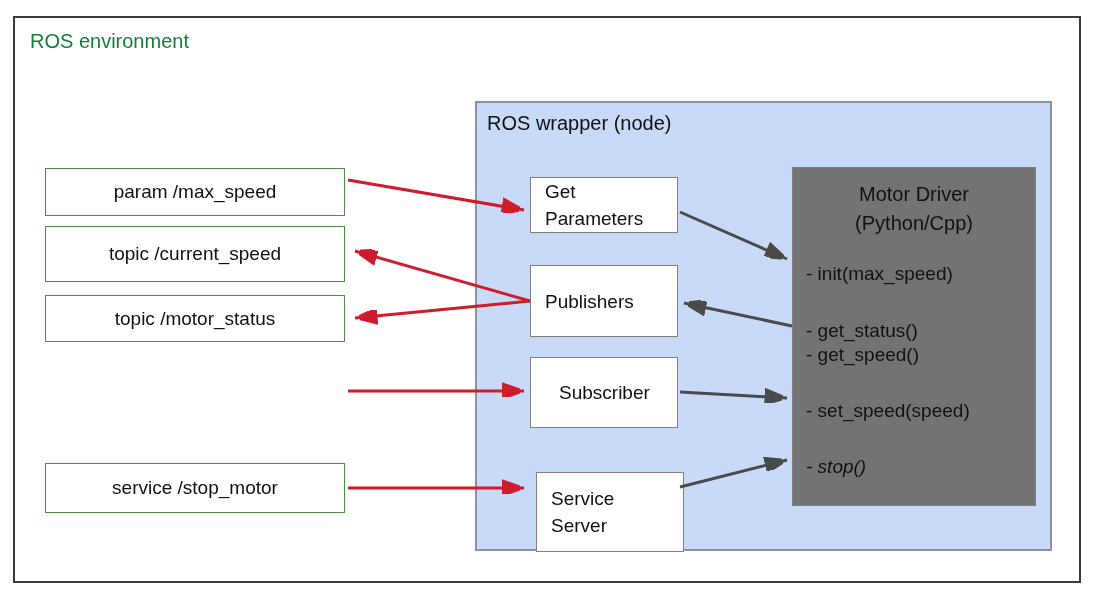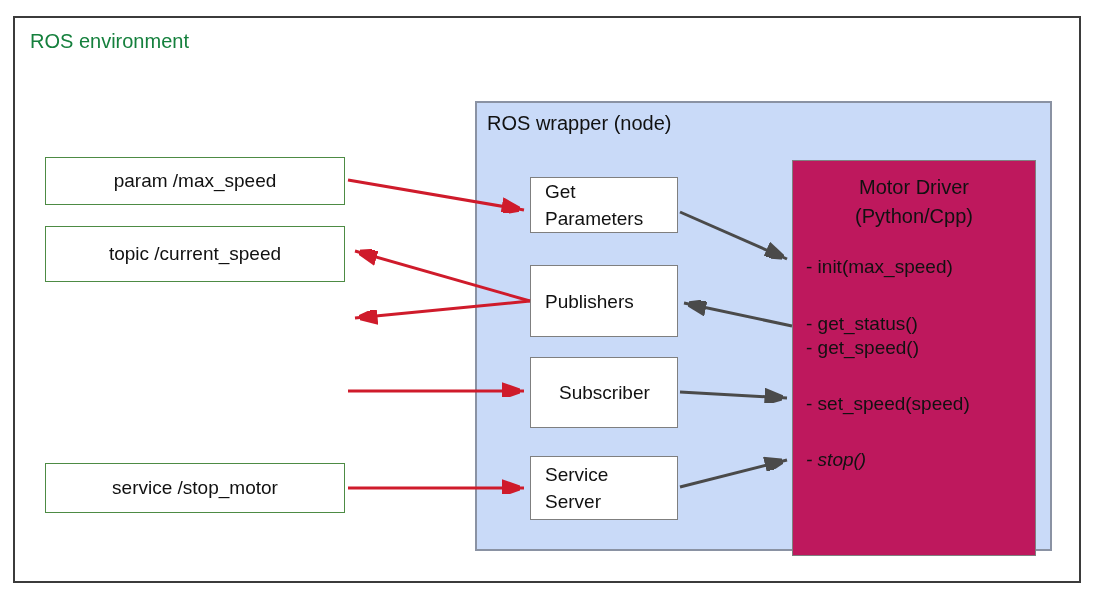--- a/index.html
+++ b/index.html
@@ -13,45 +13,45 @@
     border:2px solid #3b3b3b;background:#ffffff;
   }
   .env-label{
     position:absolute;left:30px;top:30px;font-size:20px;color:#15803d;
   }
   .endpoint{
     position:absolute;left:45px;width:300px;background:#ffffff;
     border:1.5px solid #4d8b44;display:flex;align-items:center;justify-content:center;
     font-size:19px;box-sizing:border-box;
   }
-  .ep1{top:157px;height:48px;}
+  .ep1{top:168px;height:48px;}
   .ep2{top:226px;height:56px;}
   .ep3{top:295px;height:47px;}
   .ep4{top:365px;height:51px;}
   .ep5{top:463px;height:50px;}
   .wrapper-box{
     position:absolute;left:475px;top:101px;width:577px;height:450px;
     background:#c9daf8;border:2px solid #8a92a3;box-sizing:border-box;
   }
   .wrapper-label{
     position:absolute;left:487px;top:112px;font-size:20px;color:#111;
   }
   .node-box{
     position:absolute;left:530px;width:148px;background:#ffffff;
     border:1.5px solid #7f7f7f;box-sizing:border-box;
     display:flex;flex-direction:column;justify-content:center;
     padding-left:14px;font-size:19px;line-height:27px;white-space:pre-line;
   }
   .nb1{top:177px;height:56px;}
   .nb2{top:265px;height:72px;}
   .nb3{top:357px;height:71px;padding-left:28px;}
-  .nb4{top:456px;height:64px;}
+  .nb4{top:472px;height:80px;margin-left:6px;}
   .motor-box{
-    position:absolute;left:792px;top:160px;width:244px;height:396px;
-    background:#be185d;border:1.5px solid #7f7f7f;box-sizing:border-box;
+    position:absolute;left:792px;top:167px;width:244px;height:339px;
+    background:#737373;border:1.5px solid #7f7f7f;box-sizing:border-box;
   }
   .motor-title{
     position:absolute;left:0;top:12px;width:100%;text-align:center;
     font-size:20px;line-height:29px;white-space:pre-line;
   }
   .motor-method{
     position:absolute;left:13px;font-size:19px;white-space:nowrap;
   }
   .mm1{top:95px;}
   .mm2{top:152px;}
@@ -69,20 +69,23 @@
 <div class="stage">
 
   <div class="env-box"></div>
   <div class="env-label">ROS environment</div>
 
   <div class="endpoint ep1">
     <span>param /max_speed</span>
   </div>
   <div class="endpoint ep2">
     <span>topic /current_speed</span>
+  </div>
+  <div class="endpoint ep3">
+    <span>topic /motor_status</span>
   </div>
   <div class="endpoint ep5">
     <span>service /stop_motor</span>
   </div>
 
   <div class="wrapper-box"></div>
   <div class="wrapper-label">ROS wrapper (node)</div>
 
   <div class="node-box nb1">Get
 Parameters</div>

